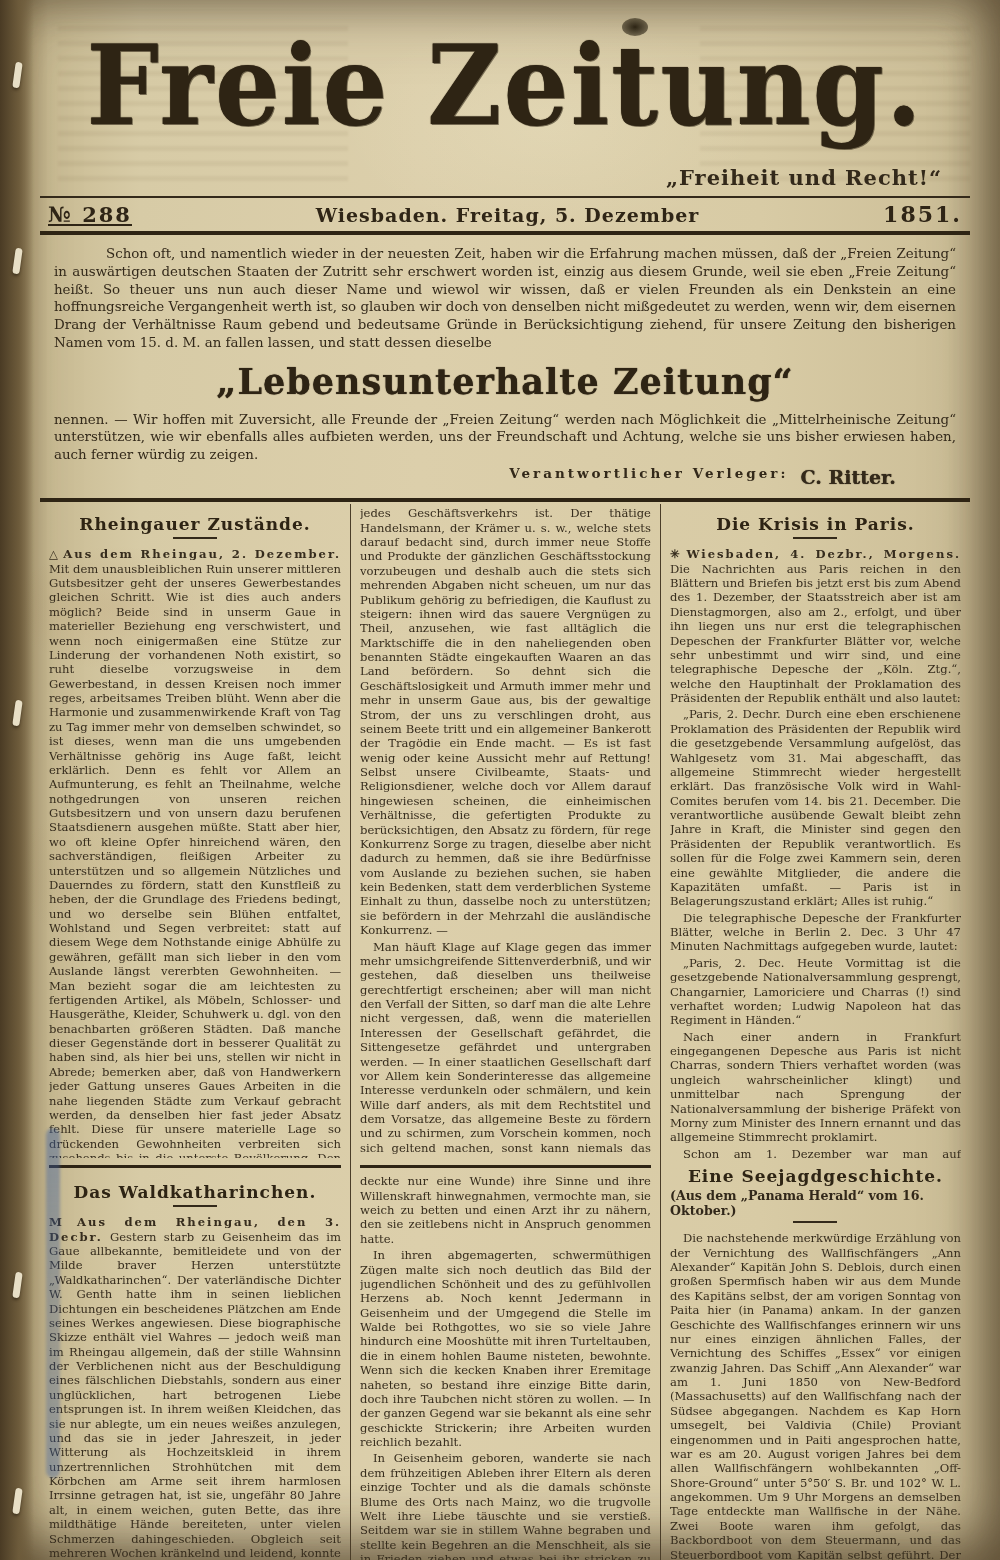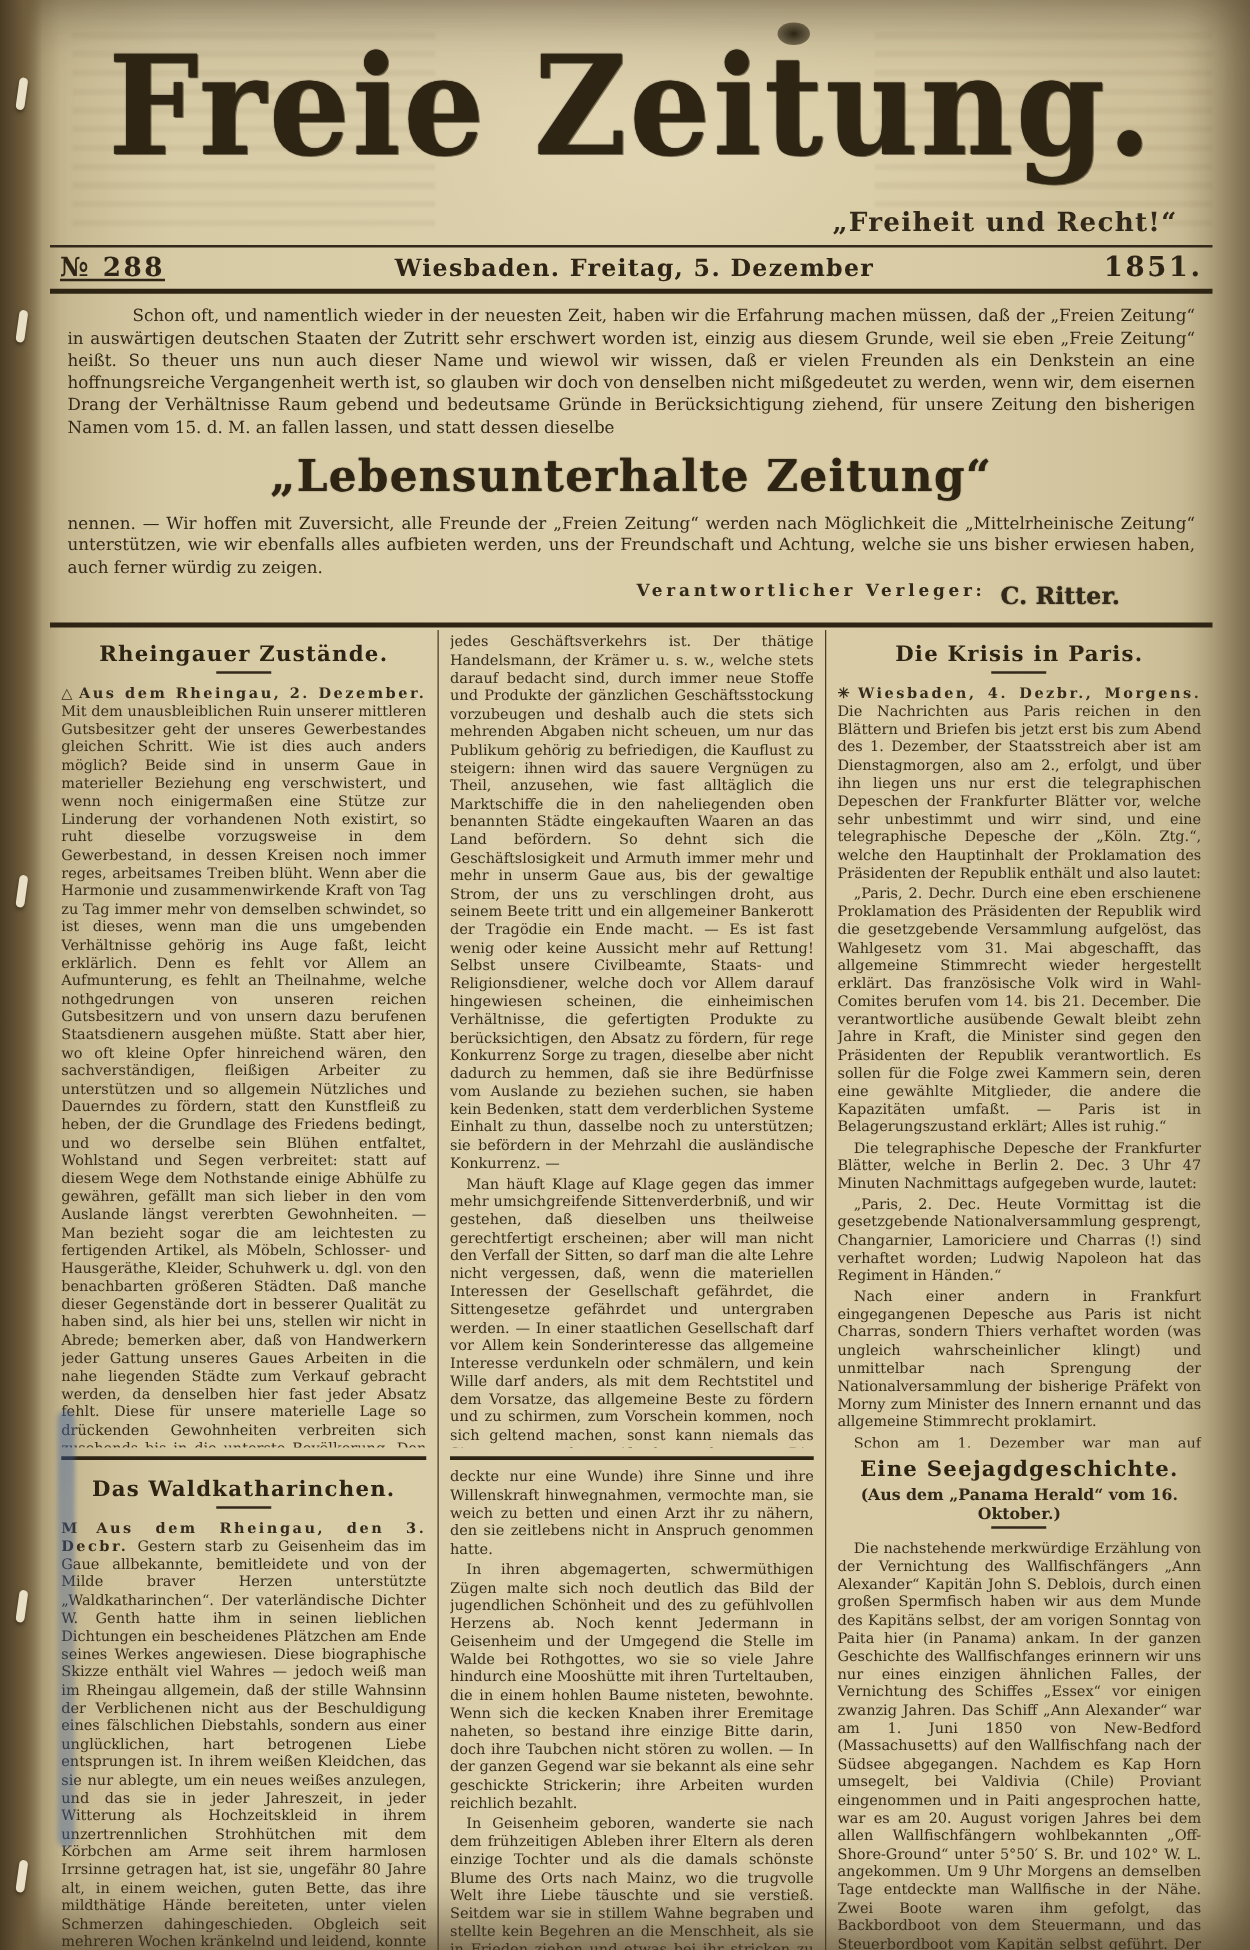--- a/index.html
+++ b/index.html
@@ -66,21 +66,21 @@
 
   
   .columns{display:flex;height:1086px;overflow:hidden;margin-top:2px;}
   .col{width:33.333%;box-sizing:border-box;padding:2px 9px 0 9px;}
   .col.mid,.col.right{border-left:1px solid #4a3d28;}
   .seg1{height:652px;overflow:hidden;}
   .seg2{height:auto;overflow:hidden;}
 
   h3.art-head{margin:8px 0 1px 0;text-align:center;font-size:17px;font-weight:bold;letter-spacing:1px;color:#2e2414;}
   .rule-short{width:44px;border:none;border-top:2px solid #33291a;margin:3px auto 8px auto;}
-  .subtitle{text-align:center;font-size:12.6px;font-weight:bold;margin:2px 0 1px 0;}
+  .subtitle{text-align:left;font-size:12.6px;font-weight:bold;margin:2px 0 1px 0;}
 
   .bodytext{font-size:11.6px;line-height:1.24;text-align:justify;color:#362c1d;}
   .bodytext p{margin:0 0 2px 0;text-indent:13px;}
   .bodytext p.noind{text-indent:0;}
   .lead{font-weight:bold;letter-spacing:2px;}
   .lead-mark{font-weight:bold;letter-spacing:0;}
 
   .divider-heavy{border:none;border-top:3.5px solid #2e2414;margin:7px 0 6px 0;}
 </style>
 </head>

